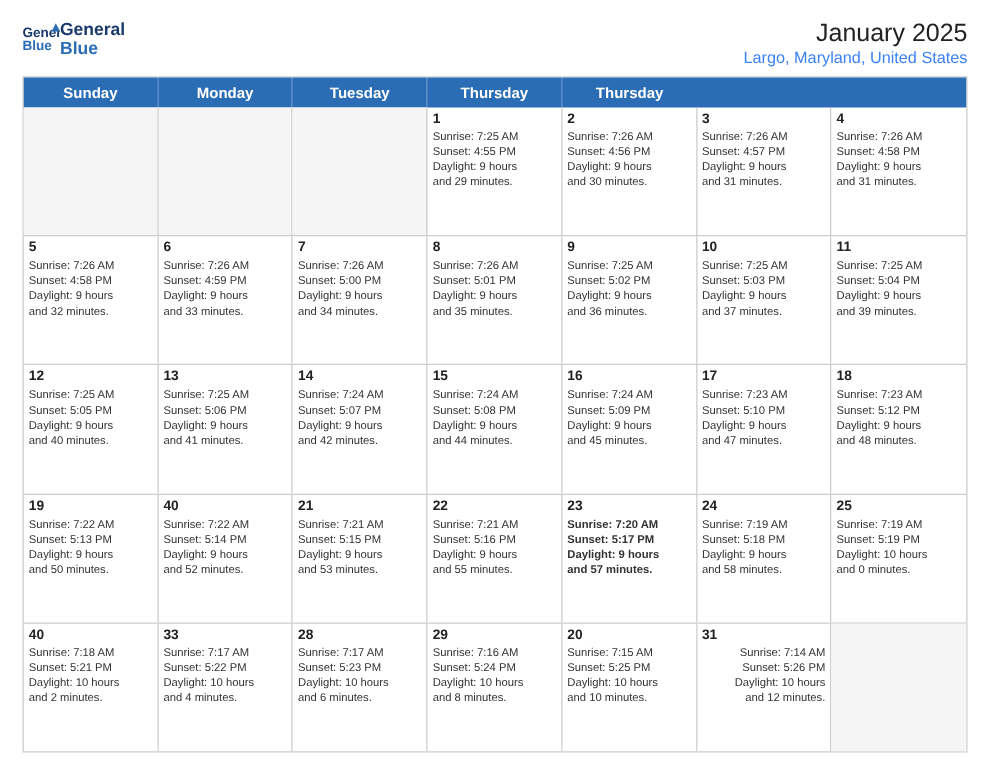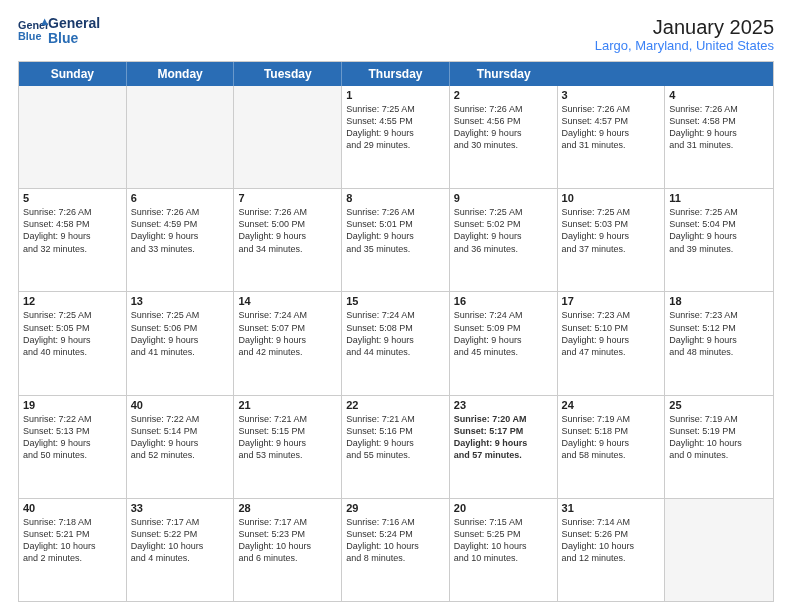--- a/index.html
+++ b/index.html
@@ -347,21 +347,21 @@
           </div>
           <div class="cal-cell">
             <div class="day-num">20</div>
             <div class="cell-info" style="white-space: pre-line;">Sunrise: 7:15 AM
 Sunset: 5:25 PM
 Daylight: 10 hours
 and 10 minutes.</div>
           </div>
           <div class="cal-cell">
             <div class="day-num">31</div>
-            <div class="cell-info" style="white-space: pre-line;">Sunrise: 7:14 AM
+            <div class="cell-info" style="white-space: pre-line; text-align: right;">Sunrise: 7:14 AM
 Sunset: 5:26 PM
 Daylight: 10 hours
 and 12 minutes.</div>
           </div>
           <div class="cal-cell empty"></div>
         </div>
       </div>
   </div>
 </div>
 

